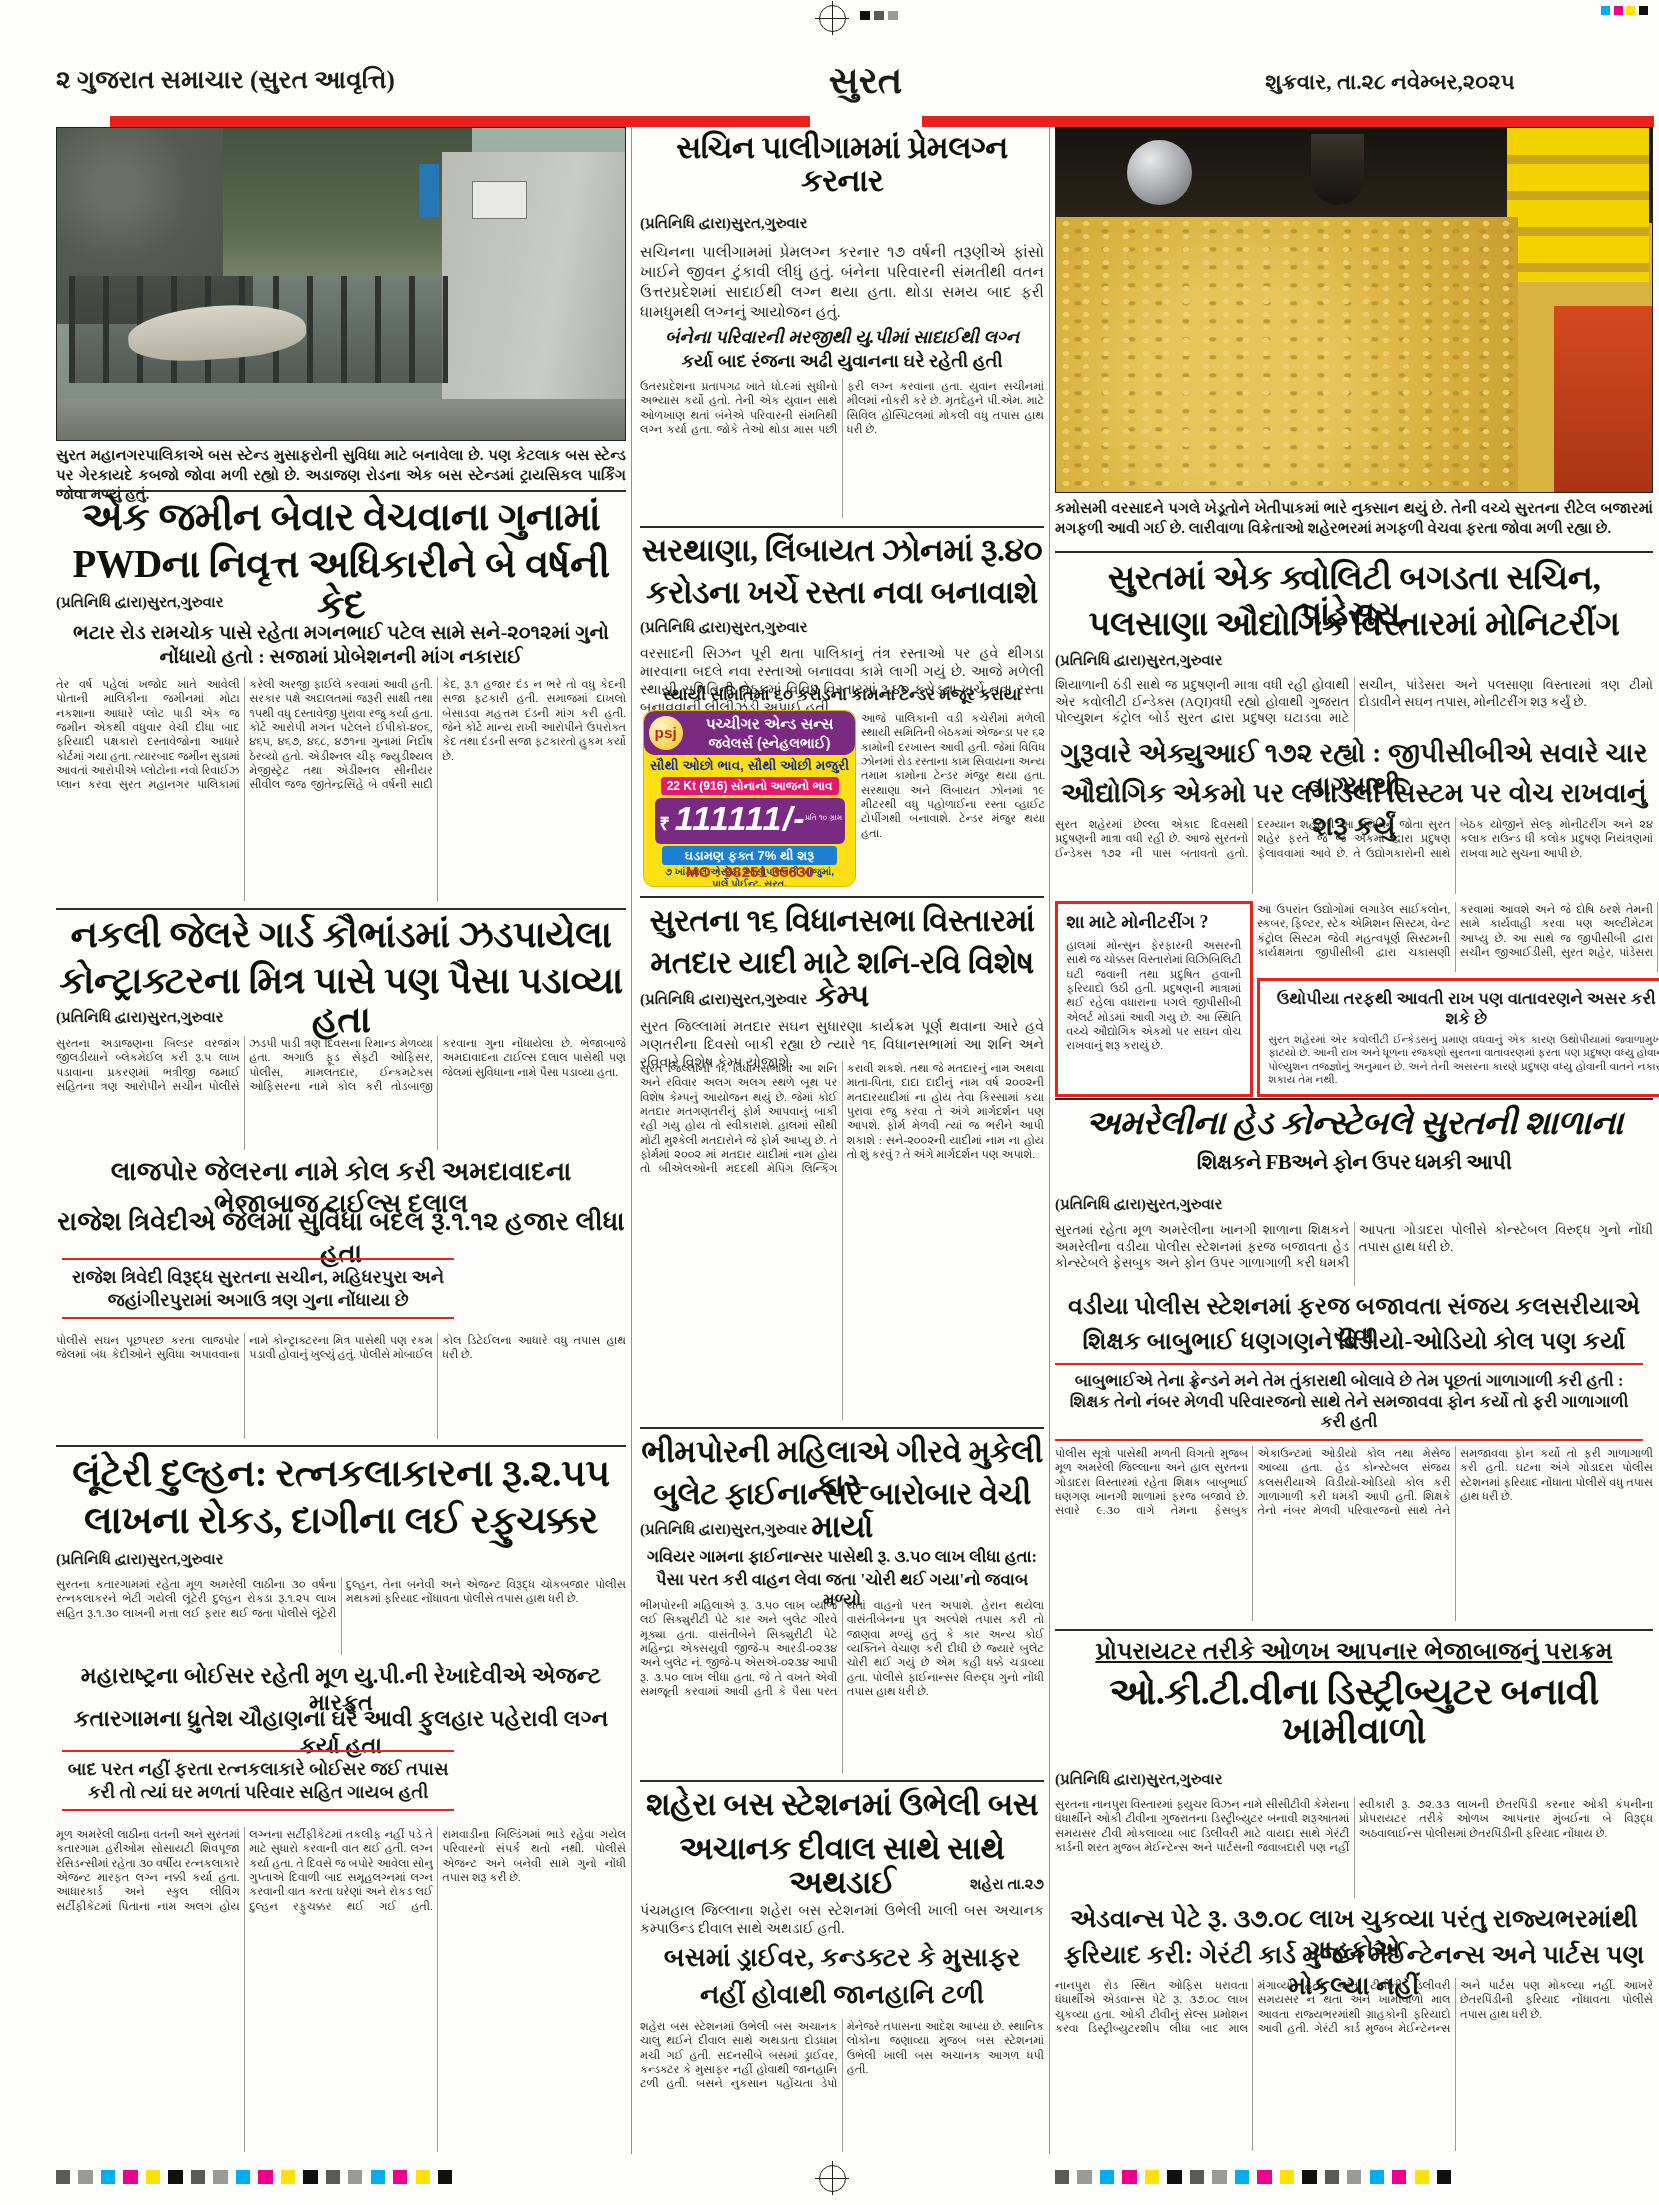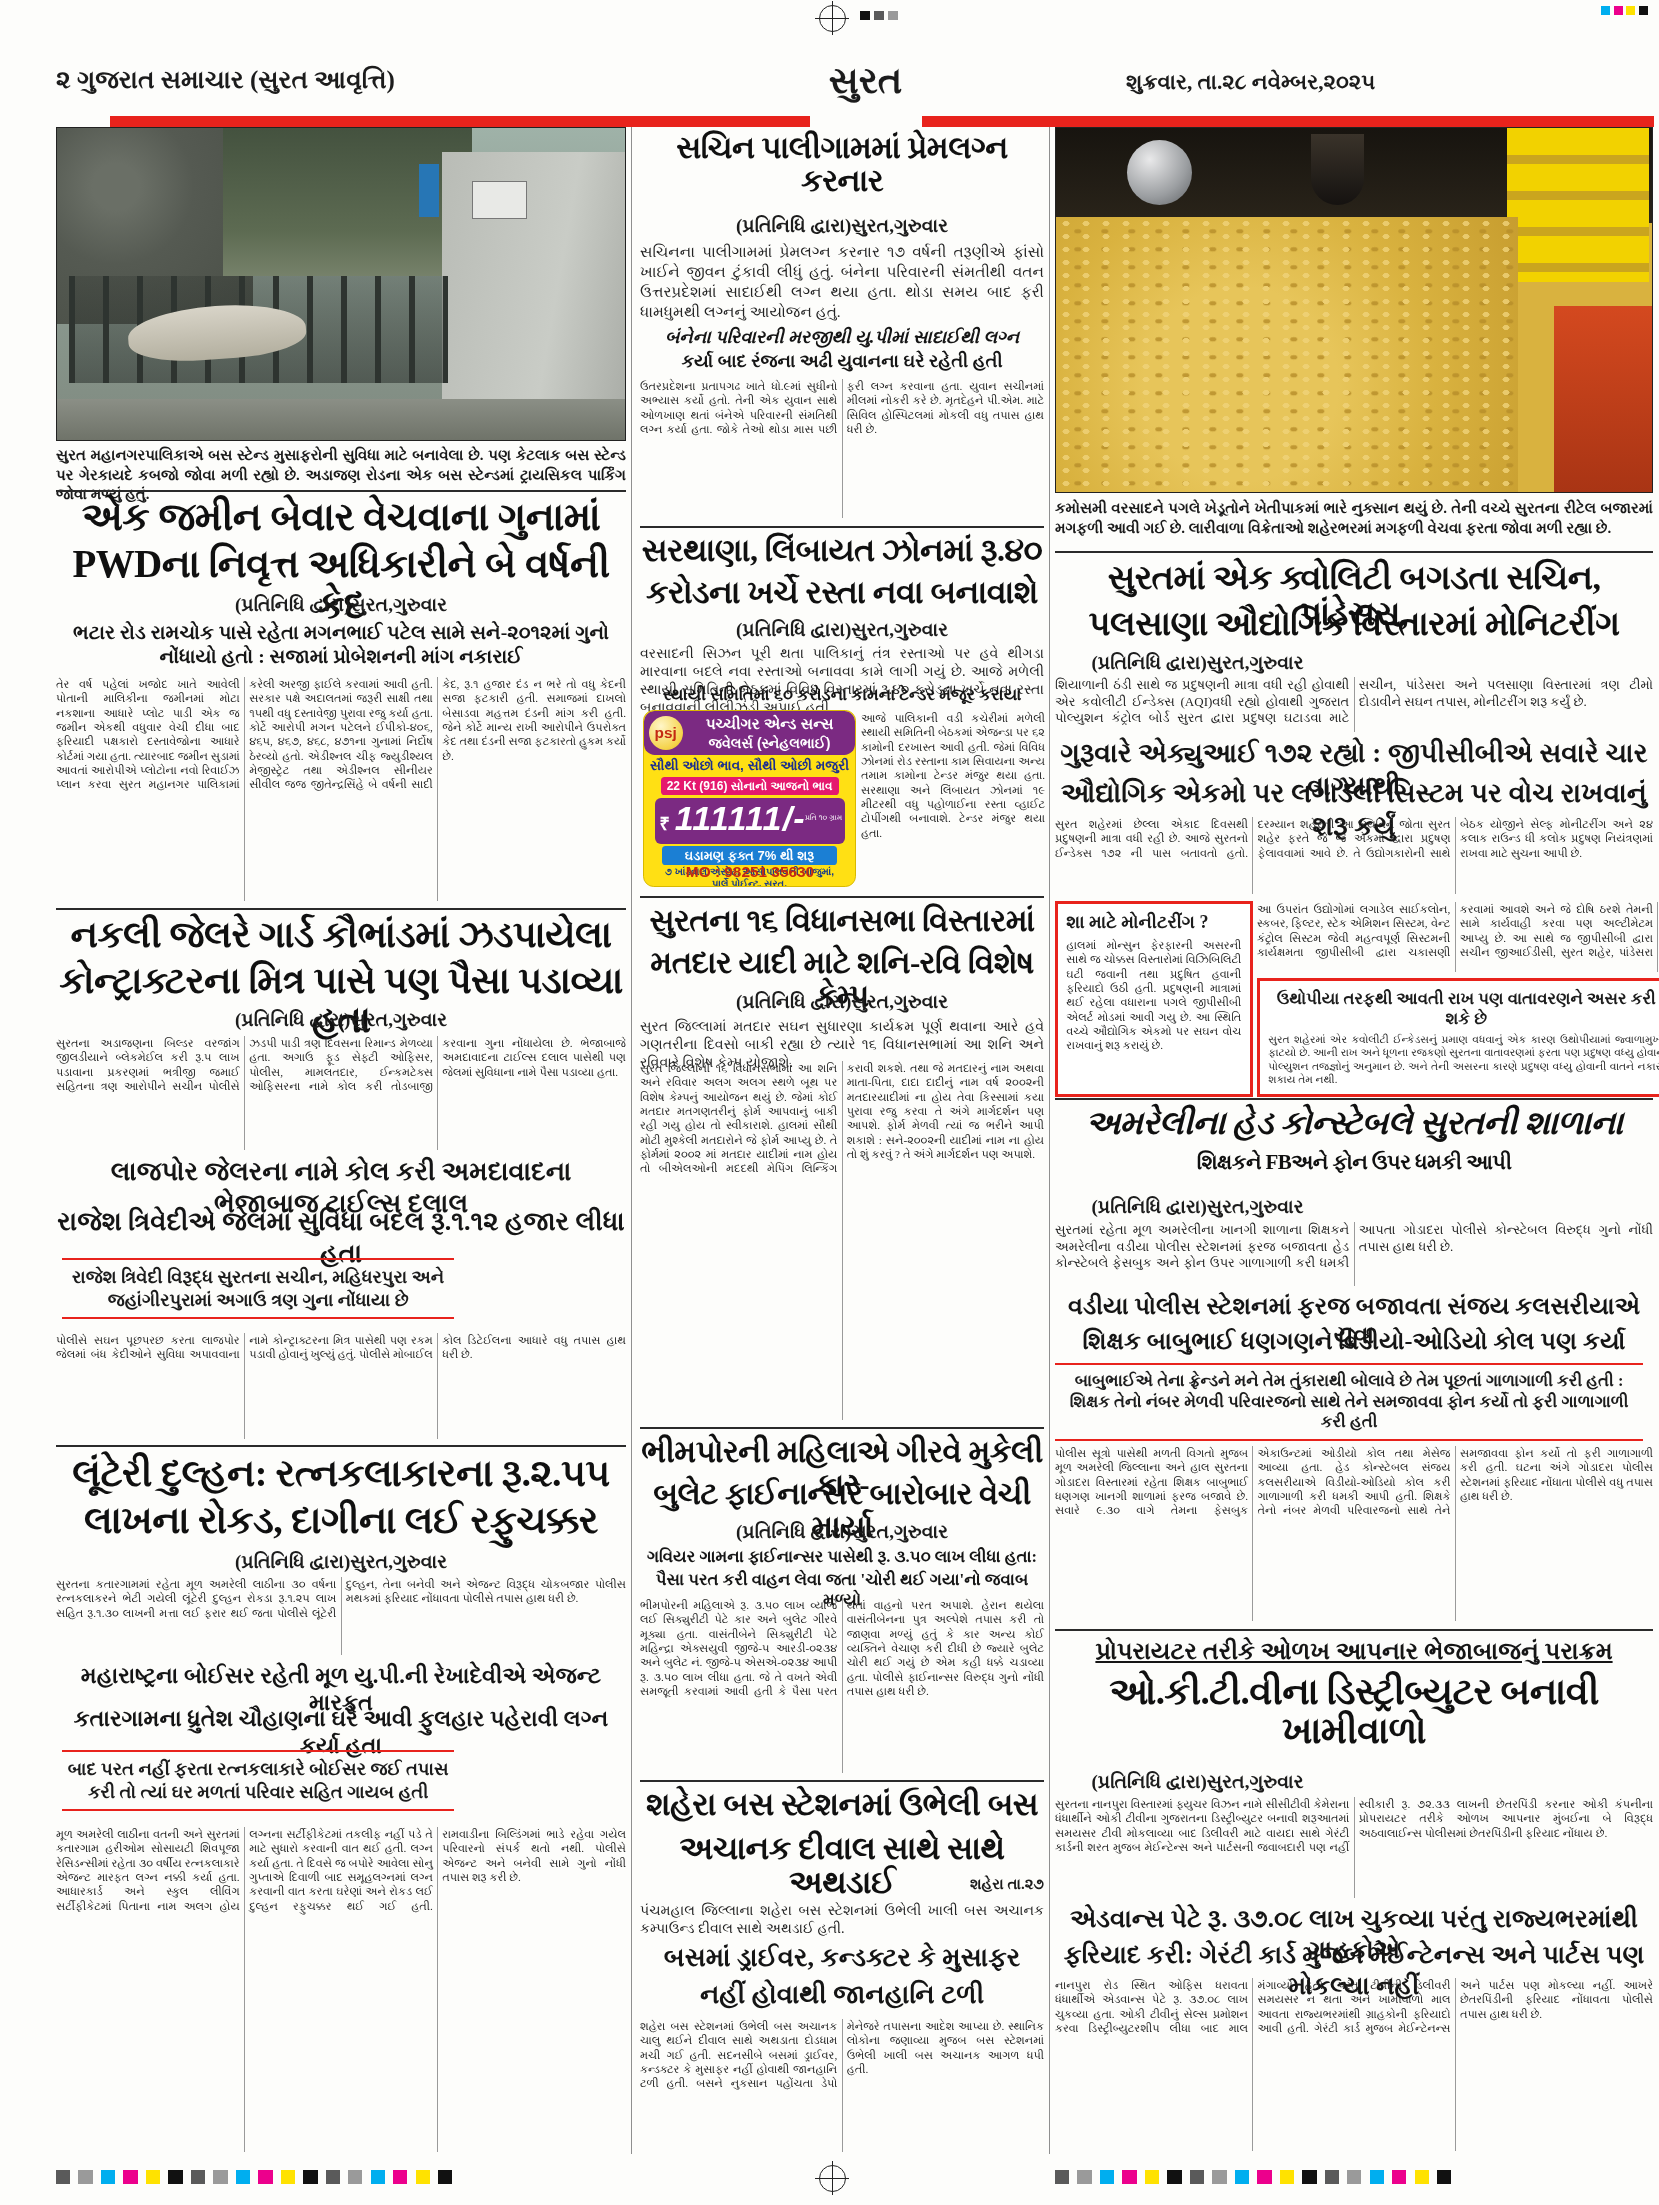--- a/index.html
+++ b/index.html
@@ -3,21 +3,21 @@
 <meta charset="utf-8">
 <style>
   html,body{margin:0;padding:0;background:#e9e7e2;}
   #page{position:relative;width:1660px;height:2205px;background:#fdfdfb;font-family:"Liberation Serif",serif;color:#1c1c1c;overflow:hidden;}
   .abs{position:absolute;}
   .hl{font-weight:bold;text-align:center;line-height:1.05;color:#101010;letter-spacing:-0.6px;}
   .strap{font-weight:bold;text-align:center;line-height:1.22;color:#151515;}
   .body{font-size:11.3px;line-height:1.27;text-align:justify;color:#232323;}
   .c2{column-count:2;column-gap:9.5px;column-rule:0.6px solid #9a9a9a;}
   .c3{column-count:3;column-gap:9.5px;column-rule:0.6px solid #9a9a9a;}
-  .dl{display:flex;justify-content:center;align-items:baseline;font-size:19px;font-weight:bold;}
+  .dl{display:flex;justify-content:flex-start;align-items:baseline;font-size:15px;font-weight:bold;}
   .cap{font-size:15px;font-weight:bold;line-height:1.3;text-align:justify;color:#1a1a1a;}
   .sep{position:absolute;height:1.8px;background:#2b2b2b;}
   .vr{position:absolute;width:1.2px;background:#8f8f8f;}
   .redrule{border-top:2.4px solid #e8231c;border-bottom:2.4px solid #e8231c;padding:6px 3.6px;font-weight:bold;text-align:center;line-height:1.25;}
   .redbox{border:3px solid #e8231c;padding:8.3px 8.3px;background:#fff;}
   .photo{border:1.8px solid #222;box-sizing:border-box;overflow:hidden;}
   .cmyk-sq{display:inline-block;width:14.2px;height:14.2px;margin-right:8.3px;}
   .regmark{width:25px;height:25px;border:1.8px solid #222;border-radius:50%;position:relative;}
   .regmark:before,.regmark:after{content:"";position:absolute;background:#222;}
   .regmark:before{left:50%;top:-4.7px;width:1.2px;height:34px;margin-left:-0.6px;}
@@ -34,21 +34,21 @@
     </div>
   <div class="abs" style="left:860px;top:10.7px;">
     <span class="cmyk-sq" style="width: 9.5px; height: 9.5px; margin-right: 4.7px; background: rgb(17, 17, 17);"></span><span class="cmyk-sq" style="width: 9.5px; height: 9.5px; margin-right: 4.7px; background: rgb(90, 90, 90);"></span><span class="cmyk-sq" style="width: 9.5px; height: 9.5px; margin-right: 4.7px; background: rgb(154, 154, 154);"></span>
   </div>
   <div class="abs" style="left:1601px;top:6px;">
     <span class="cmyk-sq" style="width: 9px; height: 9px; margin-right: 3.6px; background: rgb(0, 174, 239);"></span><span class="cmyk-sq" style="width: 9px; height: 9px; margin-right: 3.6px; background: rgb(236, 0, 140);"></span><span class="cmyk-sq" style="width: 9px; height: 9px; margin-right: 3.6px; background: rgb(255, 226, 0);"></span><span class="cmyk-sq" style="width: 9px; height: 9px; margin-right: 3.6px; background: rgb(17, 17, 17);"></span>
   </div>
 
   <div class="abs" style="left:56px;top:66px;font-size:25px;font-weight:bold;">૨ ગુજરાત સમાચાર (સુરત આવૃત્તિ)</div>
   <div class="abs" style="left:809px;top:59px;width:113px;text-align:center;font-size:37px;font-weight:bold;">સુરત</div>
-  <div class="abs" style="left:1126px;top:70px;width:528px;text-align:left;font-size:21.3px;font-weight:bold;">શુક્રવાર, તા.૨૮ નવેમ્બર,૨૦૨૫</div>
+  <div class="abs" style="left:1126px;top:70px;width:528px;text-align:center;font-size:21.3px;font-weight:bold;">શુક્રવાર, તા.૨૮ નવેમ્બર,૨૦૨૫</div>
   <div class="abs" style="left:110px;top:116px;width:700px;height:10.7px;background:#e8231c;"></div>
   <div class="abs" style="left:922px;top:116px;width:732px;height:10.7px;background:#e8231c;"></div>
 
   <div class="vr" style="left:631px;top:127px;height:2027px;"></div>
   <div class="vr" style="left:1049px;top:127px;height:2027px;"></div>
 
   <div class="abs photo" style="left:56px;top:127px;width:570px;height:314px;background:linear-gradient(180deg,#9fb2a8 0%,#8d9c92 45%,#7f8a80 100%);">
     <div class="abs" style="left:0;top:0;width:196px;height:196px;background:radial-gradient(circle at 30% 30%,#6a6f66 12%,#555a52 40%,#494e46 100%);"></div>
     <div class="abs" style="left:166px;top:0;width:249px;height:148px;background:linear-gradient(180deg,#44523f,#5d6b52 70%,#76816a);"></div>
     <div class="abs" style="left:385px;top:24px;width:184px;height:273px;background:linear-gradient(100deg,#b9bcb6 0%,#c9ccc6 60%,#a9aca6 100%);"></div>

